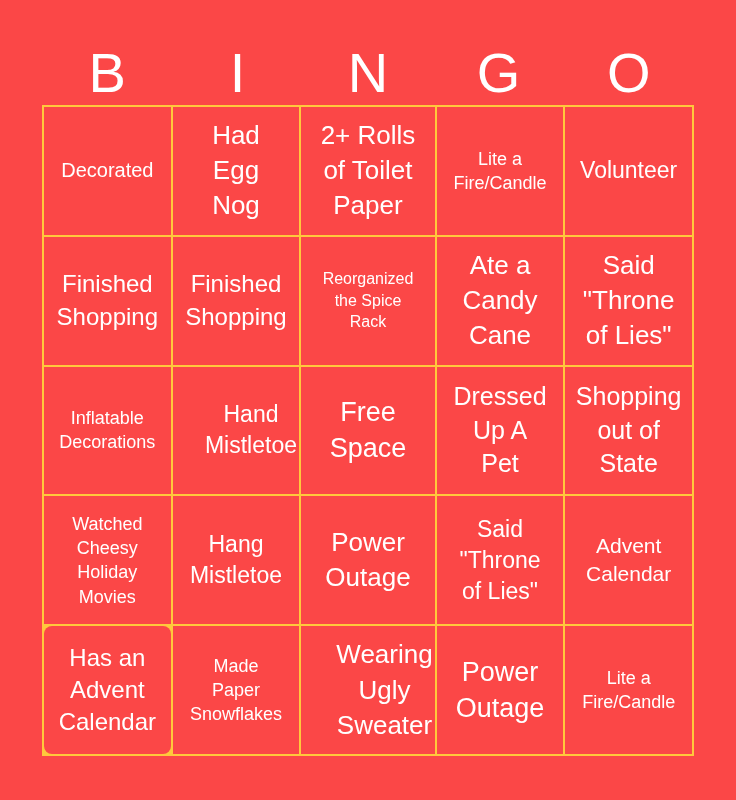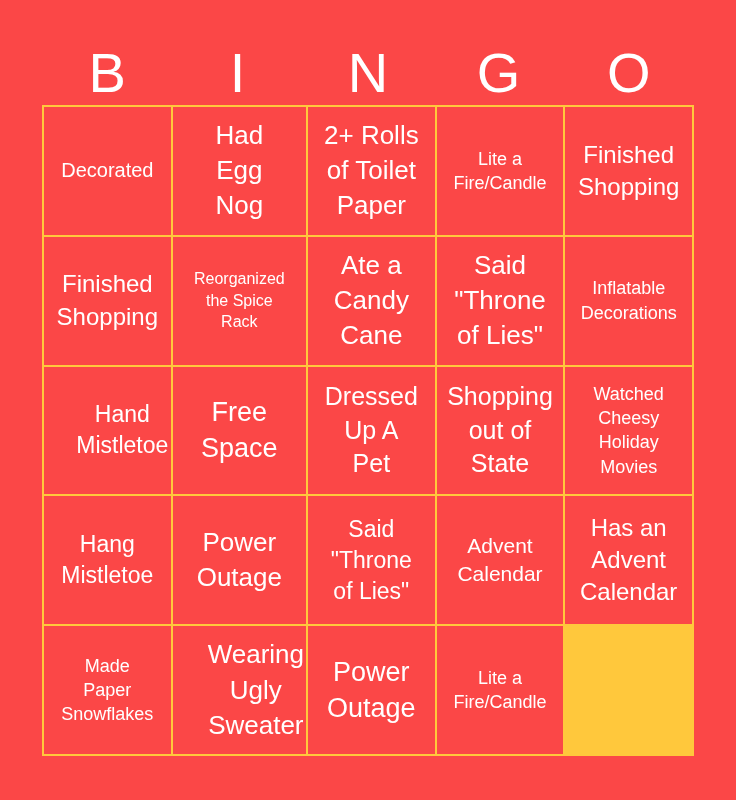--- a/index.html
+++ b/index.html
@@ -74,20 +74,21 @@
 <div class="card-grid">
   <div class="cell" style="font-size: 20px;">Decorated</div>
   <div class="cell" style="font-size: 26px;">Had
 Egg
 Nog</div>
   <div class="cell" style="font-size: 26px;">2+ Rolls
 of Toilet
 Paper</div>
   <div class="cell" style="font-size: 18px;">Lite a
 Fire/Candle</div>
+  <div class="cell" style="font-size: 23px;">Volunteer</div>
   <div class="cell" style="font-size: 24px;">Finished
 Shopping</div>
   <div class="cell" style="font-size: 24px;">Finished
 Shopping</div>
   <div class="cell" style="font-size: 16px;">Reorganized
 the Spice
 Rack</div>
   <div class="cell" style="font-size: 26px;">Ate a
 Candy
 Cane</div>
@@ -112,21 +113,21 @@
 Movies</div>
   <div class="cell" style="font-size: 23px;">Hang
 Mistletoe</div>
   <div class="cell" style="font-size: 26px;">Power
 Outage</div>
   <div class="cell" style="font-size: 23px;">Said
 "Throne
 of Lies"</div>
   <div class="cell" style="font-size: 21px;">Advent
 Calendar</div>
-  <div class="cell" style="font-size: 24px;">Has an
+  <div class="cell" style="font-size: 24px; border-radius: 8px;">Has an
 Advent
 Calendar</div>
   <div class="cell" style="font-size: 18px;">Made
 Paper
 Snowflakes</div>
   <div class="cell" style="font-size: 26px; padding-left: 35px;">Wearing
 Ugly
 Sweater</div>
   <div class="cell" style="font-size: 27px;">Power
 Outage</div>

